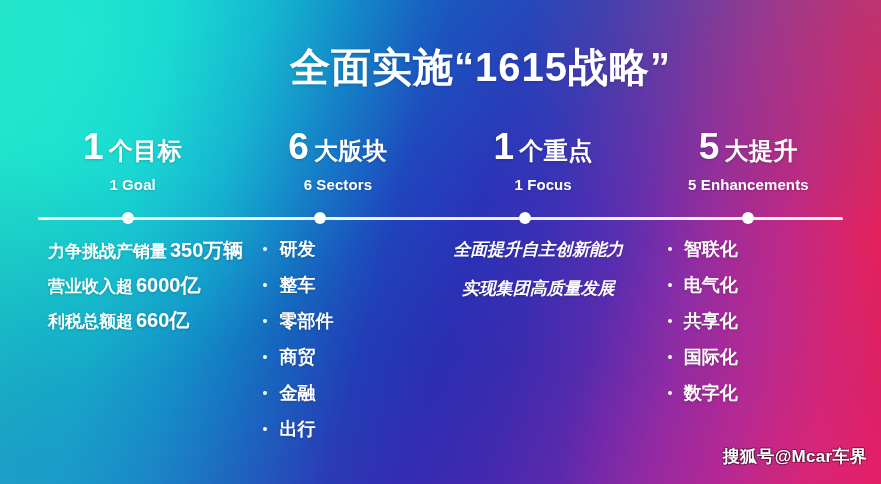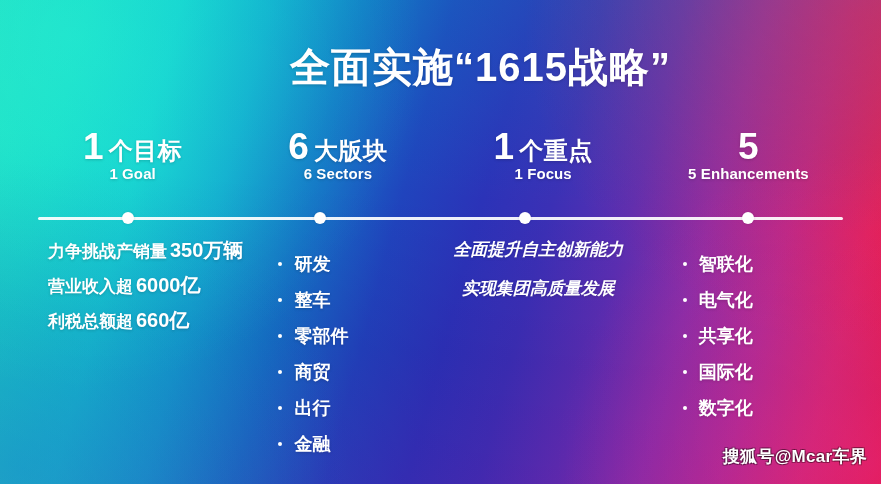--- a/index.html
+++ b/index.html
@@ -97,20 +97,21 @@
   }
   .head-cn {
     font-size: 24px;
     font-weight: 700;
     line-height: 1;
     margin-left: 5px;
     letter-spacing: 0.5px;
     text-shadow: 0 1px 3px rgba(0,0,0,0.18);
   }
   .head-en {
+    margin-top: 11px;
     font-size: 15px;
     font-weight: 600;
     letter-spacing: 0.1px;
     text-shadow: 0 1px 3px rgba(0,0,0,0.18);
     white-space: nowrap;
   }
 
   
   #divider {
     top: 211px;
@@ -158,21 +159,21 @@
     white-space: nowrap;
     text-shadow: 0 1px 3px rgba(0,0,0,0.18);
   }
   .goal-line .big {
     font-size: 20px;
     font-weight: 700;
     margin-left: 3px;
   }
 
   
-  .bullets { list-style: none; margin: 15px; padding: 0; }
+  .bullets { list-style: none; margin: 0; padding: 0; }
   .bullets li {
     position: relative;
     font-size: 18px;
     font-weight: 700;
     line-height: 1;
     margin-bottom: 18px;
     padding-left: 16px;
     white-space: nowrap;
     text-shadow: 0 1px 3px rgba(0,0,0,0.18);
   }
@@ -240,20 +241,21 @@
     <div class="col-head">
       <div class="head-main">
         <span class="head-num">1</span>
         <span class="head-cn">个重点</span>
       </div>
       <div class="head-en">1 Focus</div>
     </div>
     <div class="col-head">
       <div class="head-main">
         <span class="head-num">5</span>
+        <span class="head-cn">大提升</span>
       </div>
       <div class="head-en">5 Enhancements</div>
     </div>
   </div>
 
   <div id="divider" class="layer">
     <div class="rule"></div>
     <div class="node" style="left: 11.2%;"></div>
     <div class="node" style="left: 35%;"></div>
     <div class="node" style="left: 60.5%;"></div>
@@ -273,22 +275,22 @@
         <span>利税总额超</span><span class="big">660亿</span>
       </div>
     </div>
 
     <div class="col-body" id="col2">
       <ul class="bullets">
         <li><span class="dot"></span><span>研发</span></li>
         <li><span class="dot"></span><span>整车</span></li>
         <li><span class="dot"></span><span>零部件</span></li>
         <li><span class="dot"></span><span>商贸</span></li>
+        <li><span class="dot"></span><span>金融</span></li>
         <li><span class="dot"></span><span>出行</span></li>
-        <li><span class="dot"></span><span>金融</span></li>
       </ul>
     </div>
 
     <div class="col-body" id="col3">
       <div class="focus-line">全面提升自主创新能力</div>
       <div class="focus-line">实现集团高质量发展</div>
     </div>
 
     <div class="col-body" id="col4">
       <ul class="bullets">

